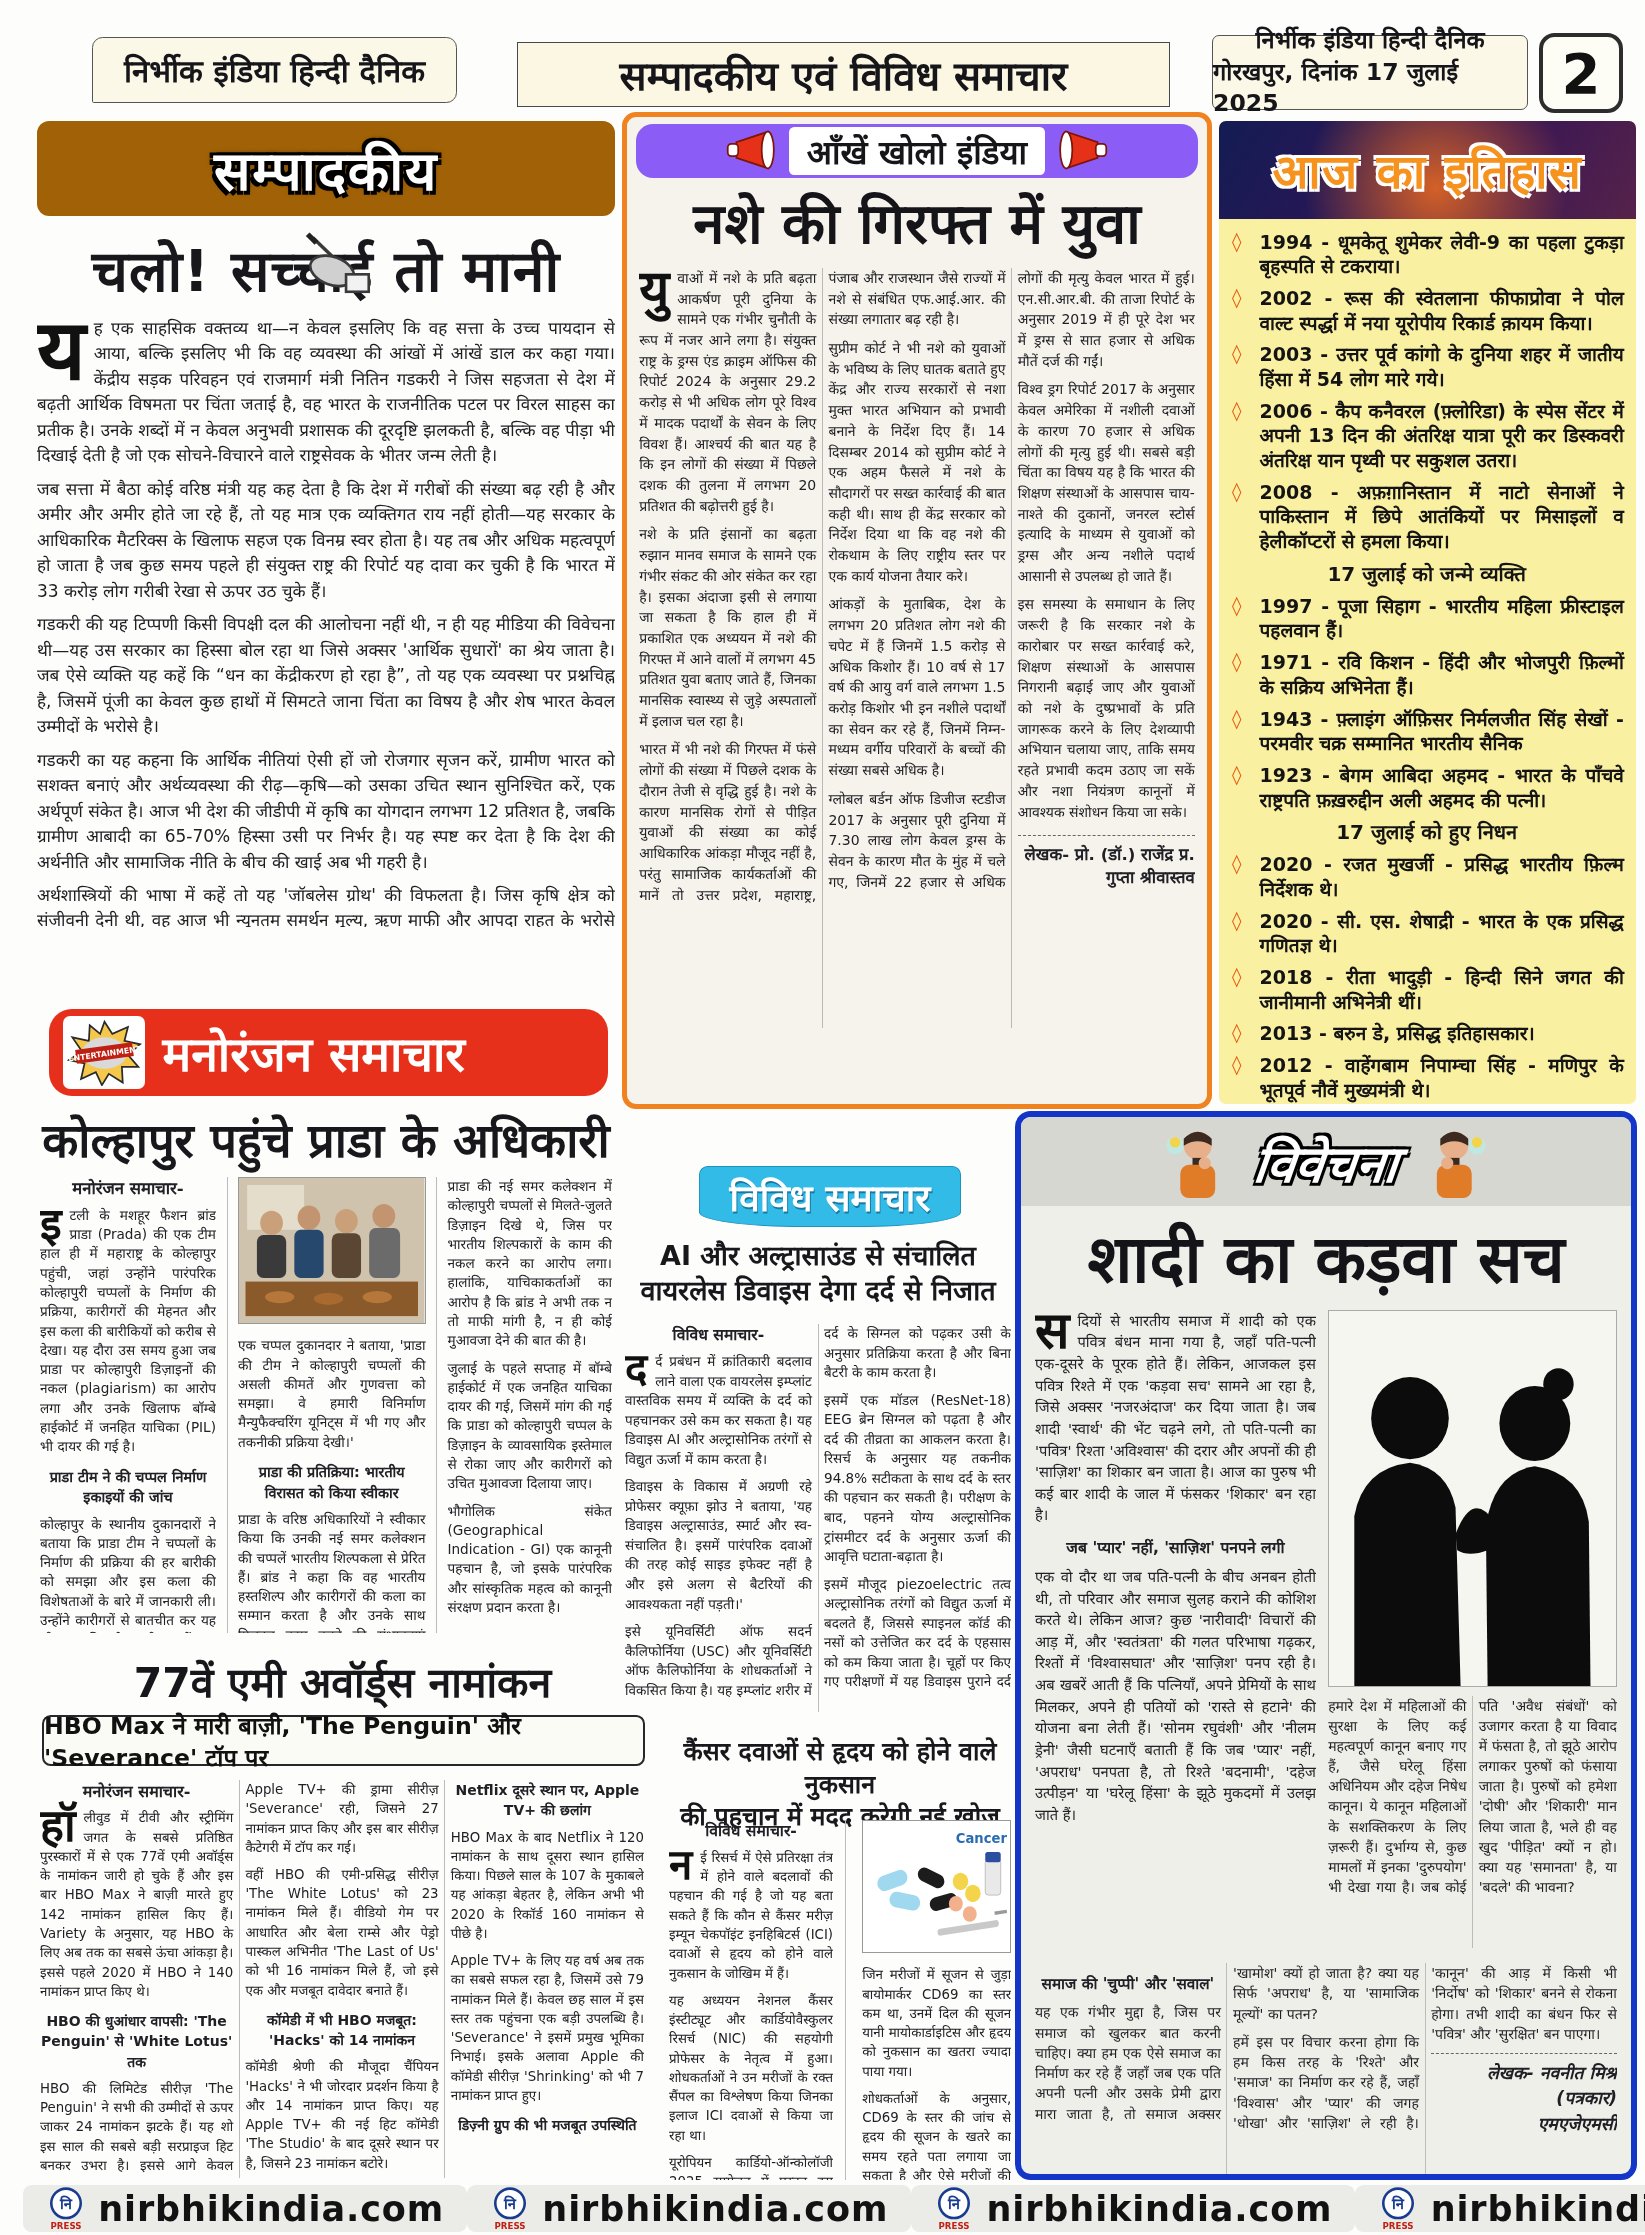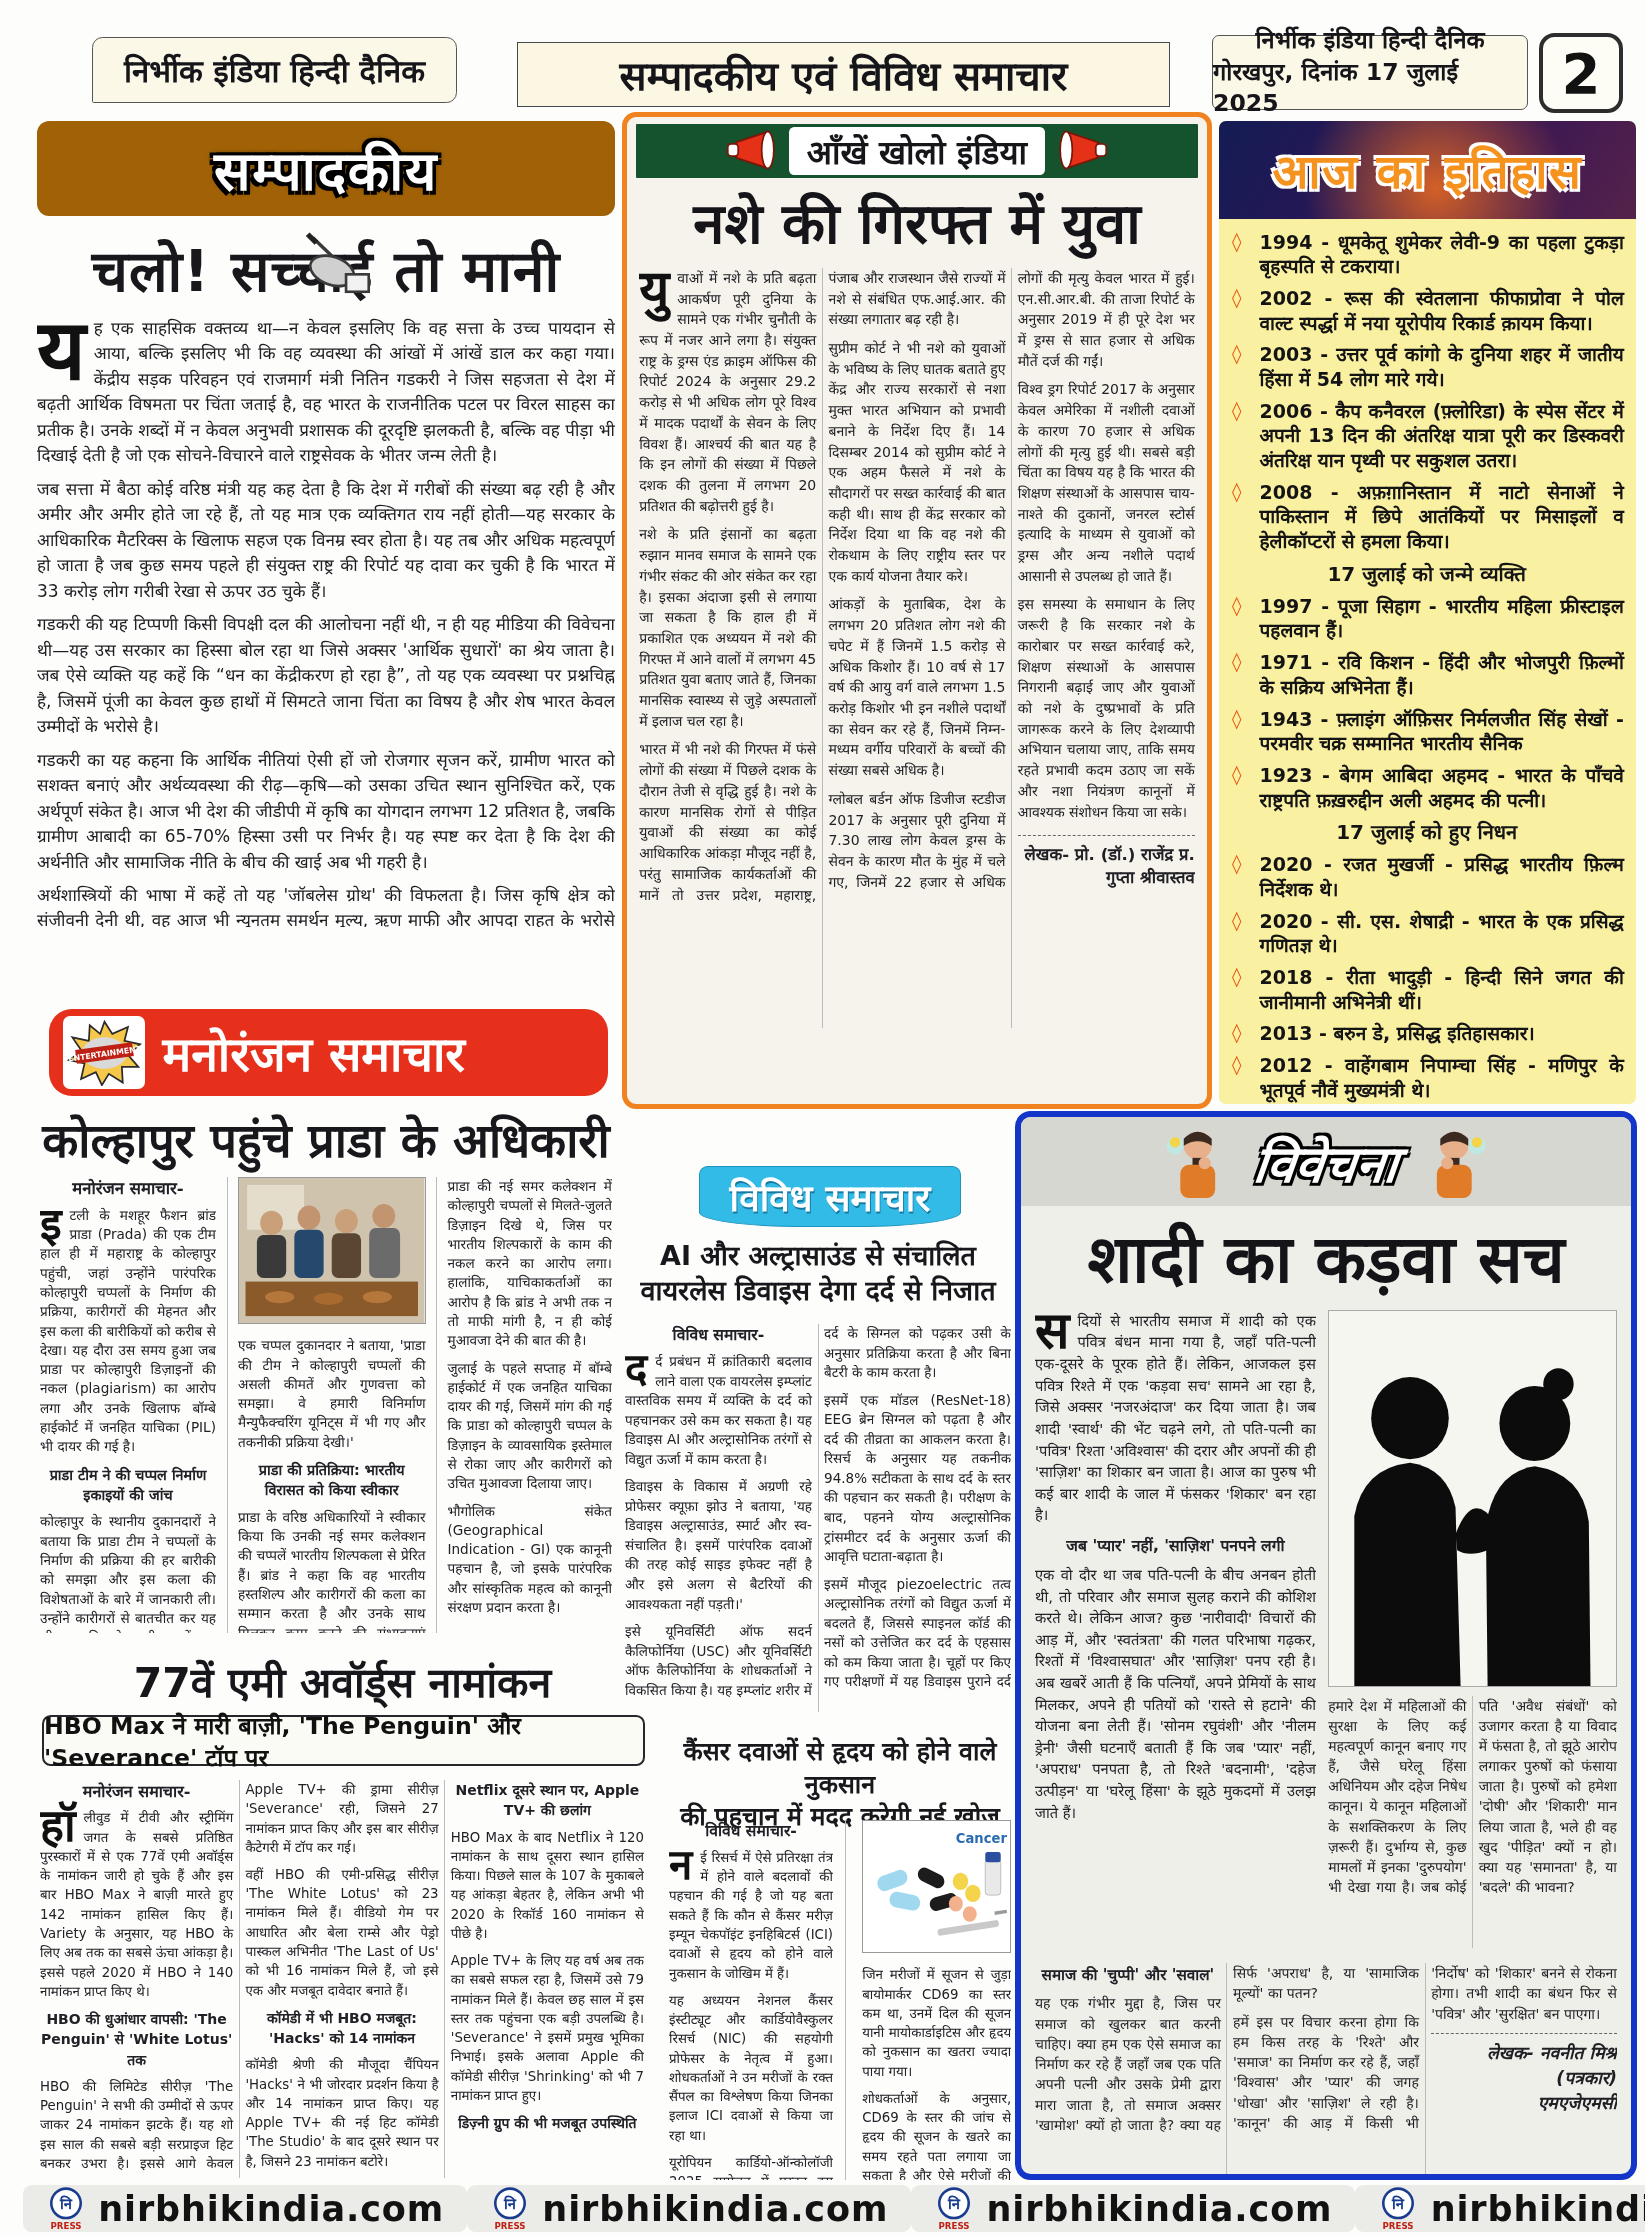--- a/index.html
+++ b/index.html
@@ -8,35 +8,35 @@
   .page { position:relative; width:1646px; height:2236px; background:#fdfdfb; margin:0 auto; overflow:hidden; outline:2.6px solid #bfbfbf; }
 
   
   .mast-left { position:absolute; left:92px; top:37px; width:365px; height:66px; background:#fbf8e8; border:1.7px solid #555; border-radius:10.5px 10.5px 10.5px 1.7px; font-size:31px; font-weight:800; display:flex; align-items:center; justify-content:center; color:#15151a; }
   .mast-center { position:absolute; left:517px; top:42px; width:653px; height:65px; background:#fbf7e3; border:1.7px solid #44484f; font-size:40px; font-weight:800; display:flex; align-items:center; justify-content:center; color:#15151a; }
   .mast-right { position:absolute; left:1212px; top:35px; width:316px; height:75px; background:#fbf8e8; border:1.7px solid #555; border-radius:7px; display:flex; flex-direction:column; align-items:center; justify-content:center; font-size:23.6px; font-weight:800; line-height:1.35; color:#15151a; }
   .pagenum { position:absolute; left:1539px; top:33px; width:84px; height:80px; background:#fdfdf5; border:4.4px solid #2d2d2d; border-radius:15.7px; font-size:56px; font-weight:700; display:flex; align-items:center; justify-content:center; color:#111; }
 
   
   .flow-p { text-align:justify; margin-bottom:7.9px; }
-  .flow-h { font-weight:800; text-align:center; margin:1px 0 7px 0; }
+  .flow-h { font-weight:800; text-align:center; margin:10px 0 7px 0; }
   .dropcap { float:left; font-weight:800; line-height:.82; padding-right:7.9px; color:#111; }
   .byline { font-weight:800; text-align:center; margin-bottom:5.2px; }
 
   
   .editorial { position:absolute; left:37px; top:121px; width:578px; height:884px; overflow:hidden; }
   .ed-banner { position:relative; height:95px; background:#a16207; border-radius:12.2px; display:flex; align-items:center; justify-content:center; gap:23px;flex-direction:column; }
   .ed-banner-text { font-size:54px; font-weight:900; color:#fff; text-shadow:-3.5px -3.5px 0 #000, 3.5px -3.5px 0 #000, -3.5px 3.5px 0 #000, 3.5px 3.5px 0 #000, 0 0 6.1px #000; letter-spacing:1.7px; }
   .ed-headline { margin-top:26px; font-size:57px; font-weight:700; text-align:center; color:#17171c; line-height:1.05; letter-spacing:0.9px; }
   .ed-body { margin-top:14px; font-size:17px; line-height:1.5; color:#1d1d22; height:611px; overflow:hidden; }
   .ed-body .dropcap { font-size:84px; }
 
   
   .awaken { position:absolute; left:622px; top:112px; width:590px; height:997px; border:5.2px solid #f0831f; border-radius:14px; background:#f6f3ec; overflow:hidden; }
-  .aw-banner { margin:7px 8.7px 0 8.7px; height:54px; background:#14532d; border-radius:1px; display:flex; align-items:center; justify-content:center; gap:14px; }
+  .aw-banner { margin:7px 8.7px 0 8.7px; height:54px; background:#8b5cf6; border-radius:17px; display:flex; align-items:center; justify-content:center; gap:14px; }
   .aw-banner-text { background:#fff; padding:1.7px 17.5px; border-radius:5.2px; font-size:33px; font-weight:900; color:#15151a; }
   .aw-headline { margin-top:5.2px; font-size:56px; font-weight:800; text-align:center; color:#141419; }
   .aw-body { margin:8.7px 12.2px 0 12.2px; height:760px; column-count:3; column-gap:12.2px; column-rule:0.9px solid #b9b9b9; font-size:14px; line-height:1.48; color:#202026; overflow:hidden; }
   .aw-body .dropcap { font-size:52px; }
   .aw-author { border-top:1.7px dashed #666; margin-top:12.2px; padding-top:7px; text-align:right; font-weight:800; font-size:16.6px; line-height:1.4; }
 
   
   .history { position:absolute; left:1219px; top:121px; width:417px; height:983px; background:#faf0a2; border-radius:7px; overflow:hidden; }
   .hist-banner { position:relative; height:98px; background:radial-gradient(circle at 52% 68%, rgba(240,110,30,.85), rgba(240,110,30,0) 58%), linear-gradient(120deg,#141c54,#321457 55%,#56224a); display:flex; align-items:center; justify-content:center; }
   .hist-banner-text { font-size:47px; font-weight:900; color:#f6921e; text-shadow:-2.6px -2.6px 0 #fff, 2.6px -2.6px 0 #fff, -2.6px 2.6px 0 #fff, 2.6px 2.6px 0 #fff; letter-spacing:1.7px; }

